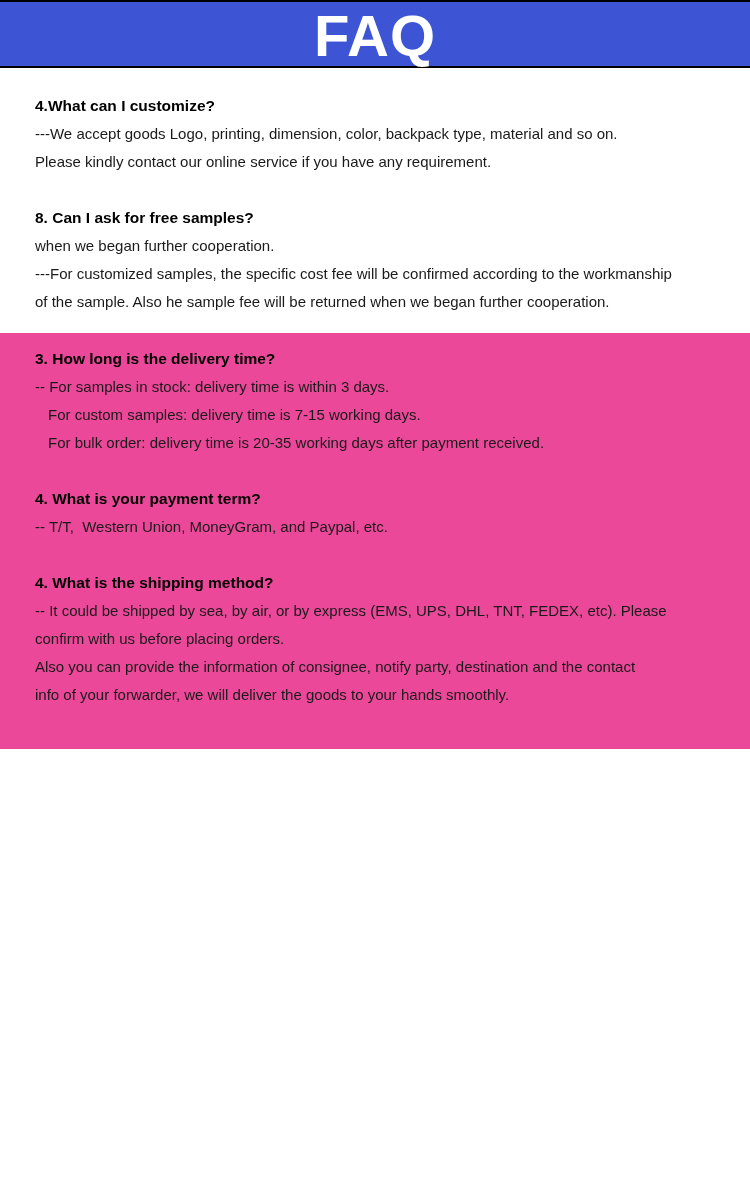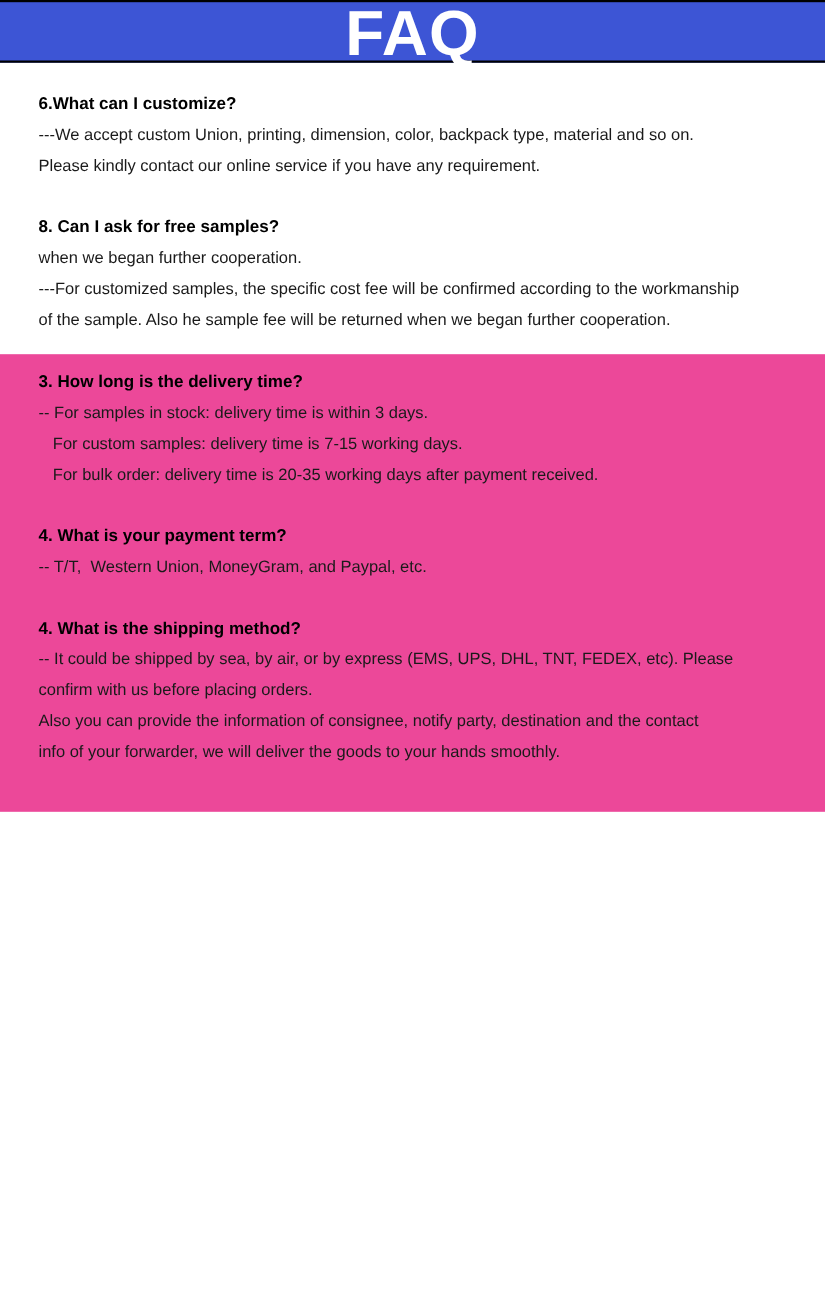--- a/index.html
+++ b/index.html
@@ -6,21 +6,21 @@
   html, body { background: #ffffff; }
   .page {
     width: 750px;
     height: 1194px;
     background: #ffffff;
     overflow: hidden;
     font-family: "Liberation Sans", sans-serif;
     color: #1a1a1a;
   }
   .faq-header {
-    height: 57px;
+    height: 68px;
     background: #3D55D5;
     border-top: 2px solid #000000;
     border-bottom: 2px solid #000000;
     display: flex;
     align-items: center;
     justify-content: center;
   }
   .faq-title {
     color: #ffffff;
     font-size: 58px;
@@ -63,22 +63,22 @@
 
 <div class="page">
 
   <header class="faq-header" style="background: rgb(61, 85, 213);">
     <span class="faq-title" style="color: rgb(255, 255, 255);">FAQ</span>
   </header>
 
   <main class="content">
 
     <section class="qa">
-      <div class="q">6.What can I customize?</div>
-      <div class="a">---We accept custom Union, printing, dimension, color, backpack type, material and so on.</div>
+      <div class="q">4.What can I customize?</div>
+      <div class="a">---We accept goods Logo, printing, dimension, color, backpack type, material and so on.</div>
       <div class="a">Please kindly contact our online service if you have any requirement.</div>
     </section>
 
     <section class="qa no-gap">
       <div class="q">8. Can I ask for free samples?</div>
       <div class="a">when we began further cooperation.</div>
       <div class="a">---For customized samples, the specific cost fee will be confirmed according to the workmanship</div>
       <div class="a">of the sample. Also he sample fee will be returned when we began further cooperation.</div>
     </section>
 

